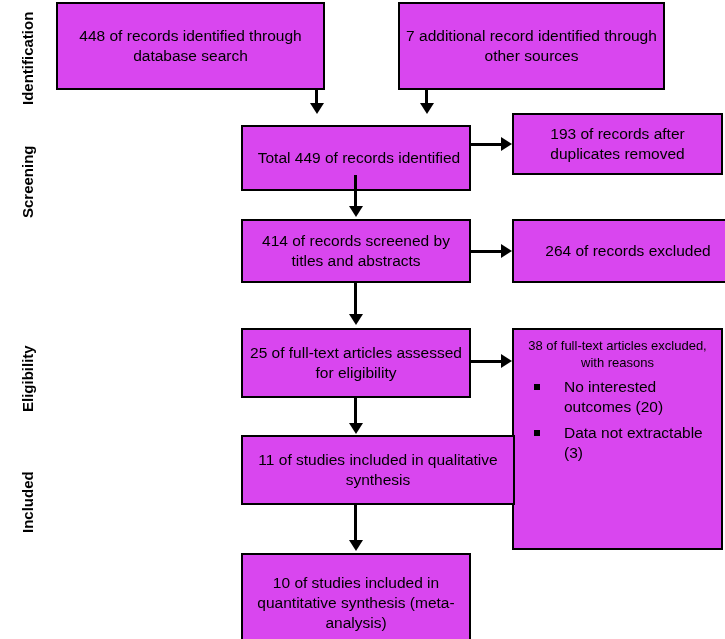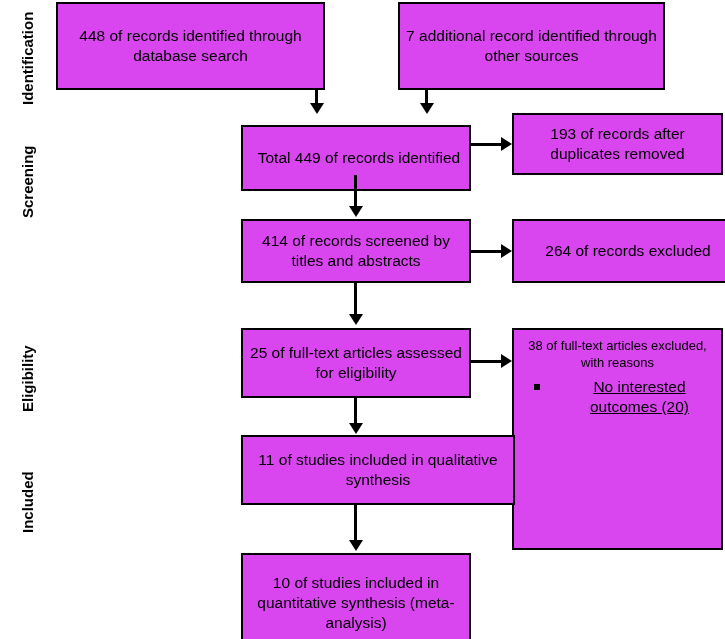--- a/index.html
+++ b/index.html
@@ -54,22 +54,21 @@
   }
   .reasons-head {
     font-size: 13px;
     line-height: 1.28;
     text-align: center;
   }
   .reasons-list {
     list-style: none;
     margin: 6px 0 0 0;
     padding: 0 0 0 10px;
-    text-align: center;
-    text-decoration: underline;
+    text-align: left;
   }
   .reasons-list li {
     position: relative;
     padding-left: 34px;
     margin-bottom: 7px;
     font-size: 15.5px;
     line-height: 1.26;
   }
   .reasons-list li .bullet {
     position: absolute;
@@ -168,20 +167,24 @@
     <span class="txt">25 of full-text articles assessed for eligibility</span>
   </div>
 
   <div class="box reasons" style="left:512px; top:328px; width:211px; height:222px;">
     <div class="reasons-head">38 of full-text articles excluded, with reasons</div>
     <ul class="reasons-list">
       <li>
         <span class="bullet"></span>
         <span>No interested outcomes (20)</span>
       </li>
+      <li>
+        <span class="bullet"></span>
+        <span>Data not extractable (3)</span>
+      </li>
     </ul>
   </div>
 
   <div class="hline" style="left:471px; top:359.5px; width:32px;"></div>
   <div class="arrow-right" style="left:501px; top:354px;"></div>
 
   <div class="vline" style="left:354px; top:398px; height:27px;"></div>
   <div class="arrow-down" style="left:348.5px; top:423px;"></div>
 
   <div class="box" style="left:241px; top:435px; width:274px; height:70px;">

